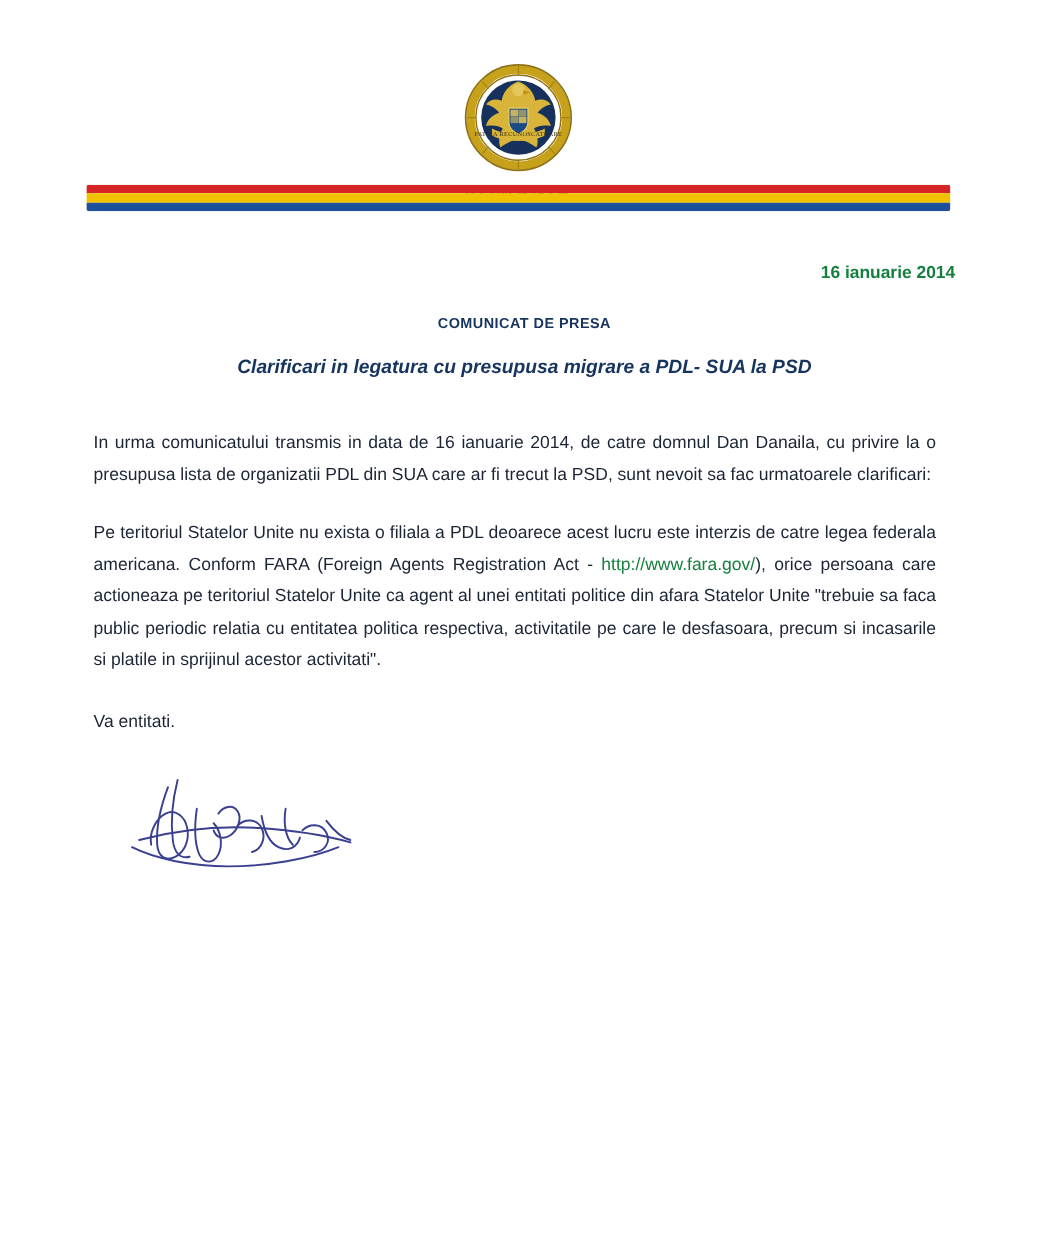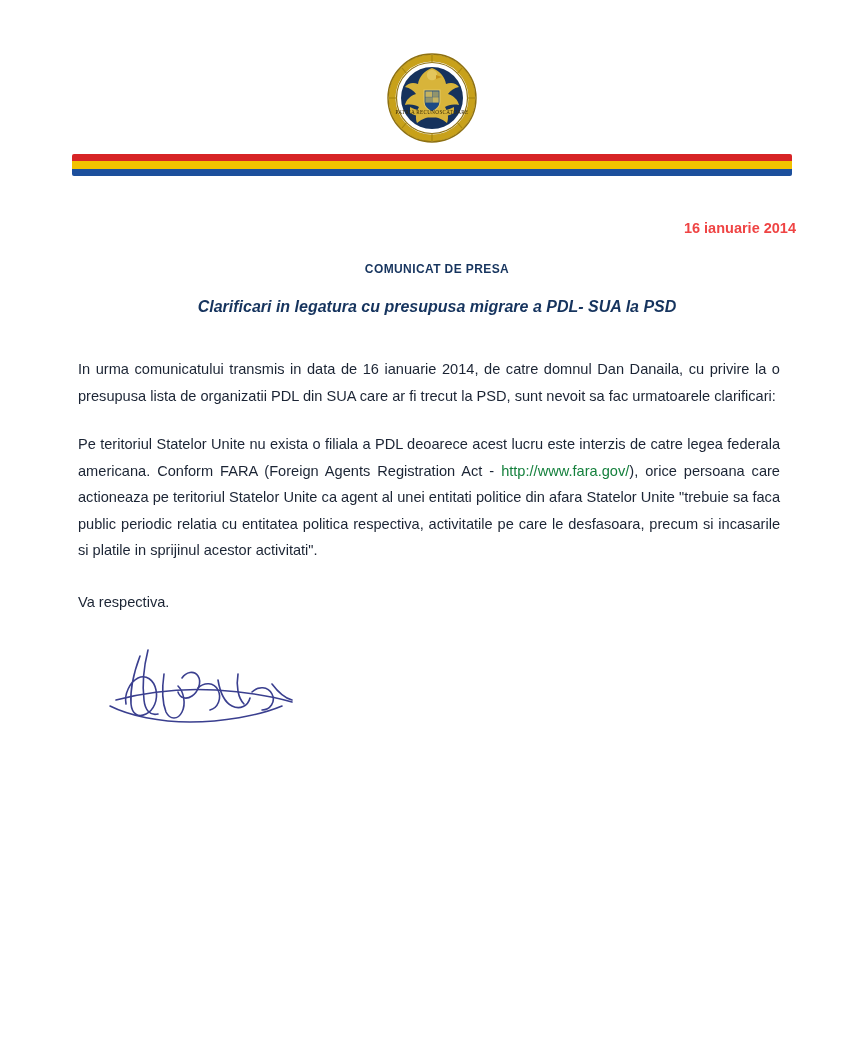--- a/index.html
+++ b/index.html
@@ -64,21 +64,21 @@
   
   .content {
     position: absolute;
     left: 78px;
     right: 68px;
     top: 196px;
   }
   .doc-date {
     text-align: right;
     font-size: 14.5px;
-    color: #ef4444;
+    color: #15803d;
     font-weight: 600;
     margin-bottom: 26px;
   }
   .doc-title {
     text-align: center;
     font-size: 12px;
     font-weight: bold;
     color: #16345e;
     letter-spacing: 0.4px;
     margin-bottom: 22px;
@@ -183,21 +183,21 @@
 
     <div class="doc-title">COMUNICAT DE PRESA</div>
     <div class="doc-subtitle">Clarificari in legatura cu presupusa migrare a PDL- SUA la PSD</div>
 
     <p class="para">In urma comunicatului transmis in data de 16 ianuarie 2014, de catre domnul Dan Danaila, cu privire la o presupusa lista de organizatii PDL din SUA care ar fi trecut la PSD, sunt nevoit sa fac urmatoarele clarificari:</p>
 
     <p class="para"><span>Pe teritoriul Statelor Unite nu exista o filiala a PDL deoarece acest lucru este interzis de catre legea federala americana. Conform FARA (Foreign Agents Registration Act - </span><a href="#">http://www.fara.gov/</a><span>), orice persoana care actioneaza pe teritoriul Statelor Unite ca agent al unei entitati politice din afara Statelor Unite "trebuie sa faca public periodic relatia cu entitatea politica respectiva, activitatile pe care le desfasoara, precum si incasarile si platile in sprijinul acestor activitati".</span></p>
 
 
 
-    <p class="thanks">Va respectiva.</p>
+    <p class="thanks">Va entitati.</p>
 
 
     <div class="signature">
       <svg width="300" height="92" viewBox="0 0 300 92" xmlns="http://www.w3.org/2000/svg">
         <g fill="none" stroke="#3a3f8f" stroke-width="1.6" stroke-linecap="round" stroke-linejoin="round">
           <path d="M54 12 C48 28 44 46 45 60 C46 70 52 74 60 70 C68 66 72 56 70 46
                    C68 36 60 30 52 34 C44 38 38 50 40 60"></path>
           <path d="M62 6 C58 22 56 40 58 56 C59 66 64 72 72 70"></path>
           <path d="M30 56 C60 48 96 44 130 46 C160 48 185 52 206 58"></path>
           <path d="M78 30 C76 44 76 58 80 68 C84 76 92 76 96 68 C100 60 98 48 92 42"></path>

